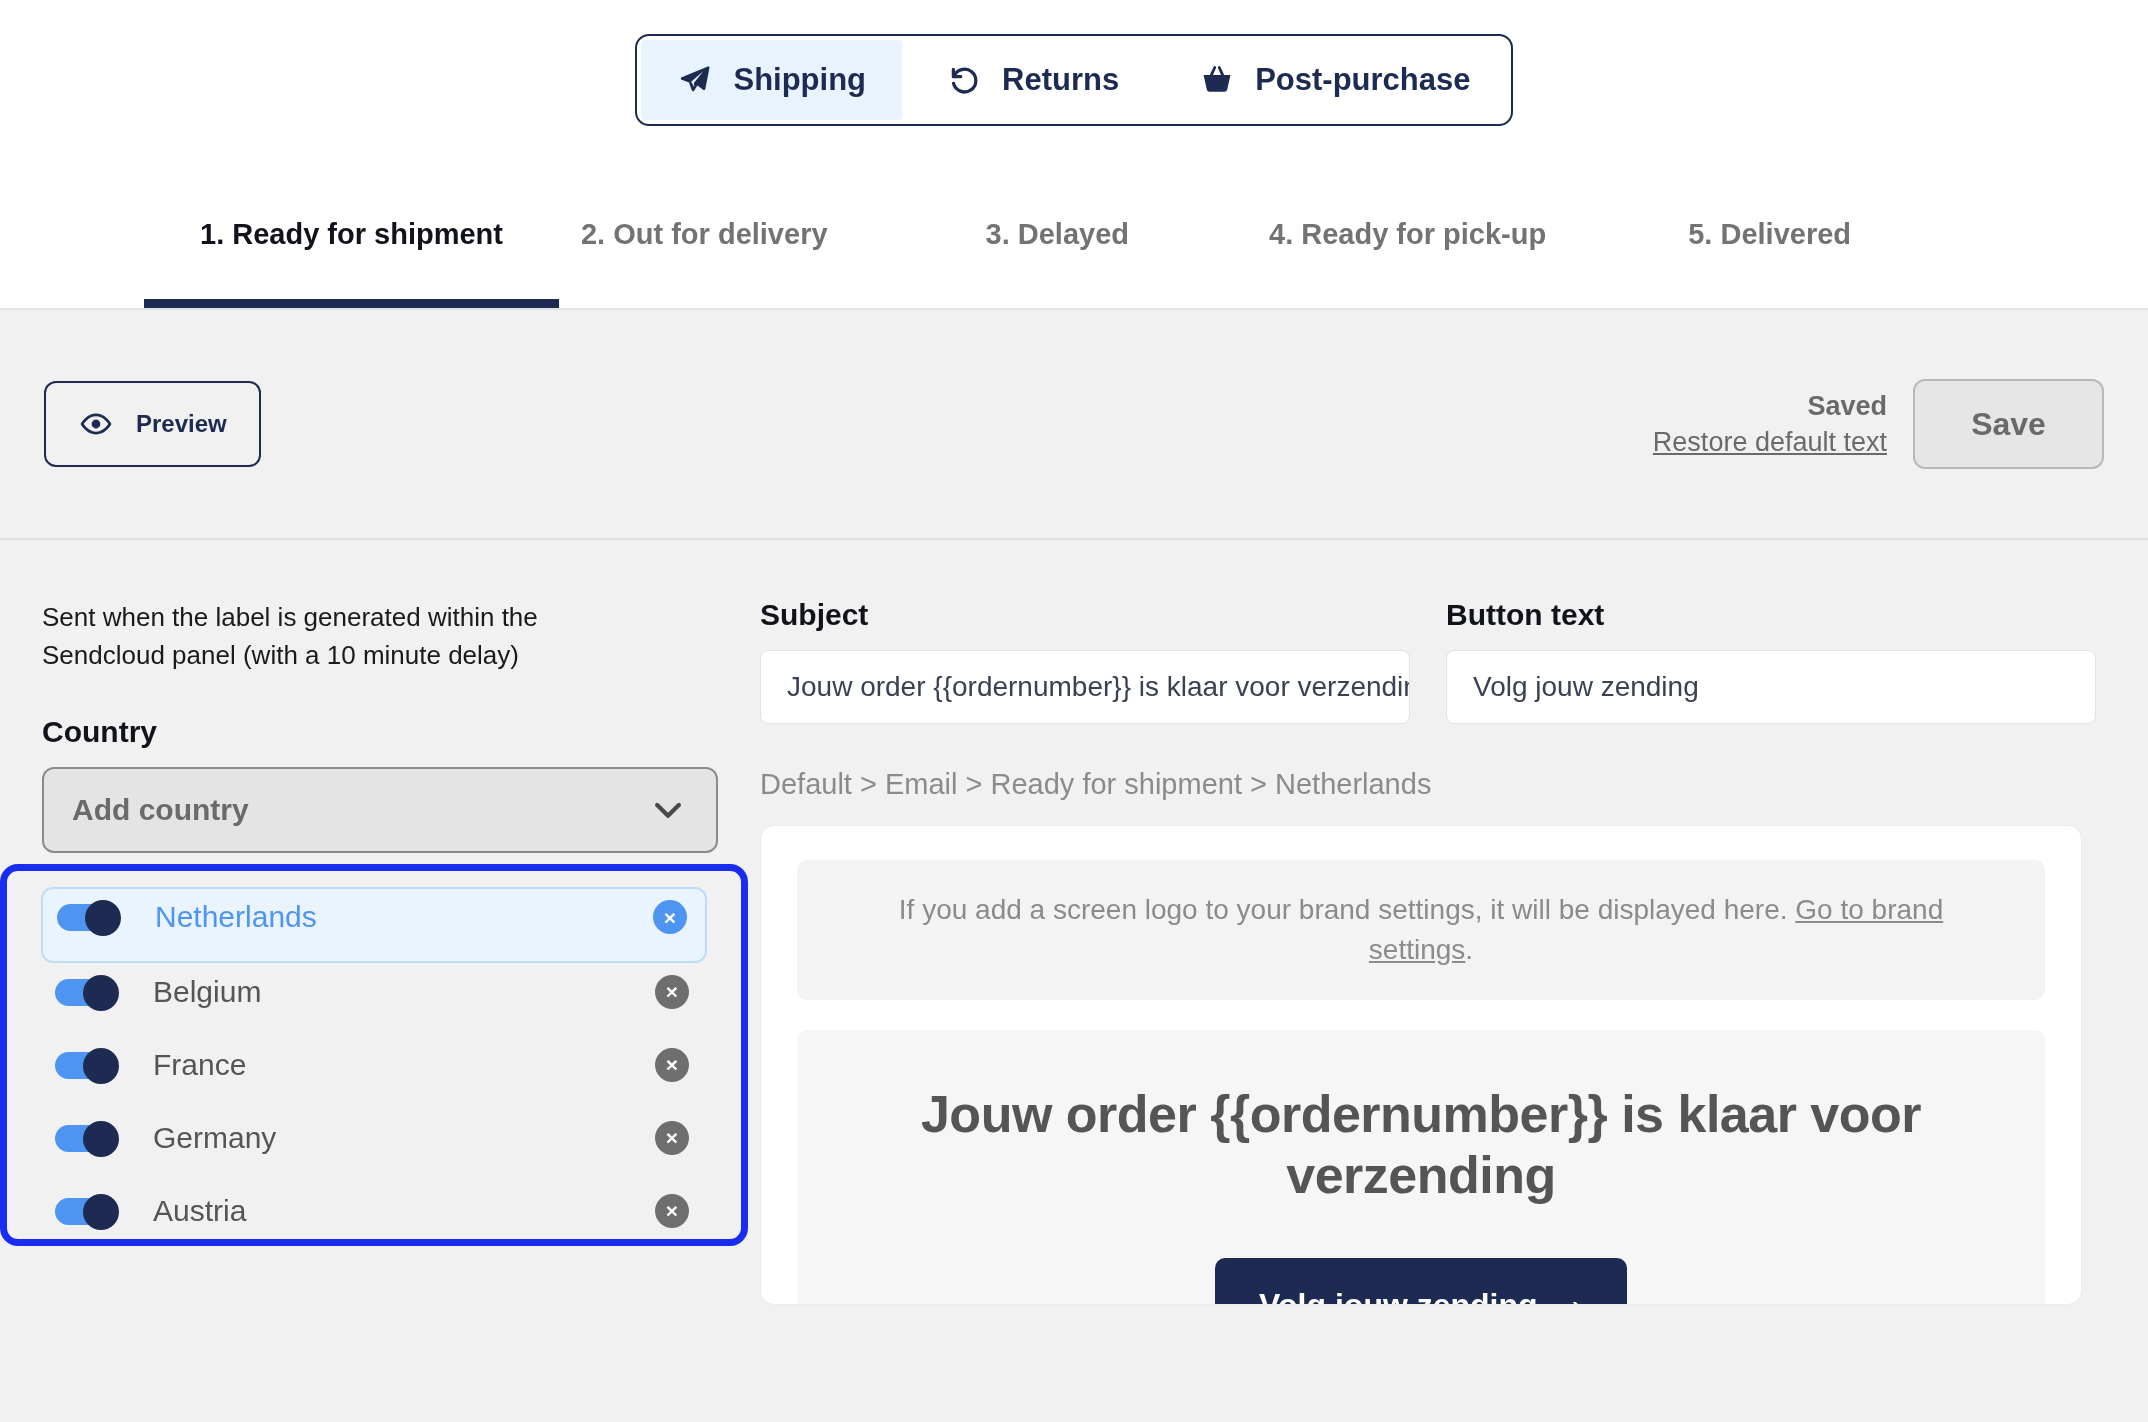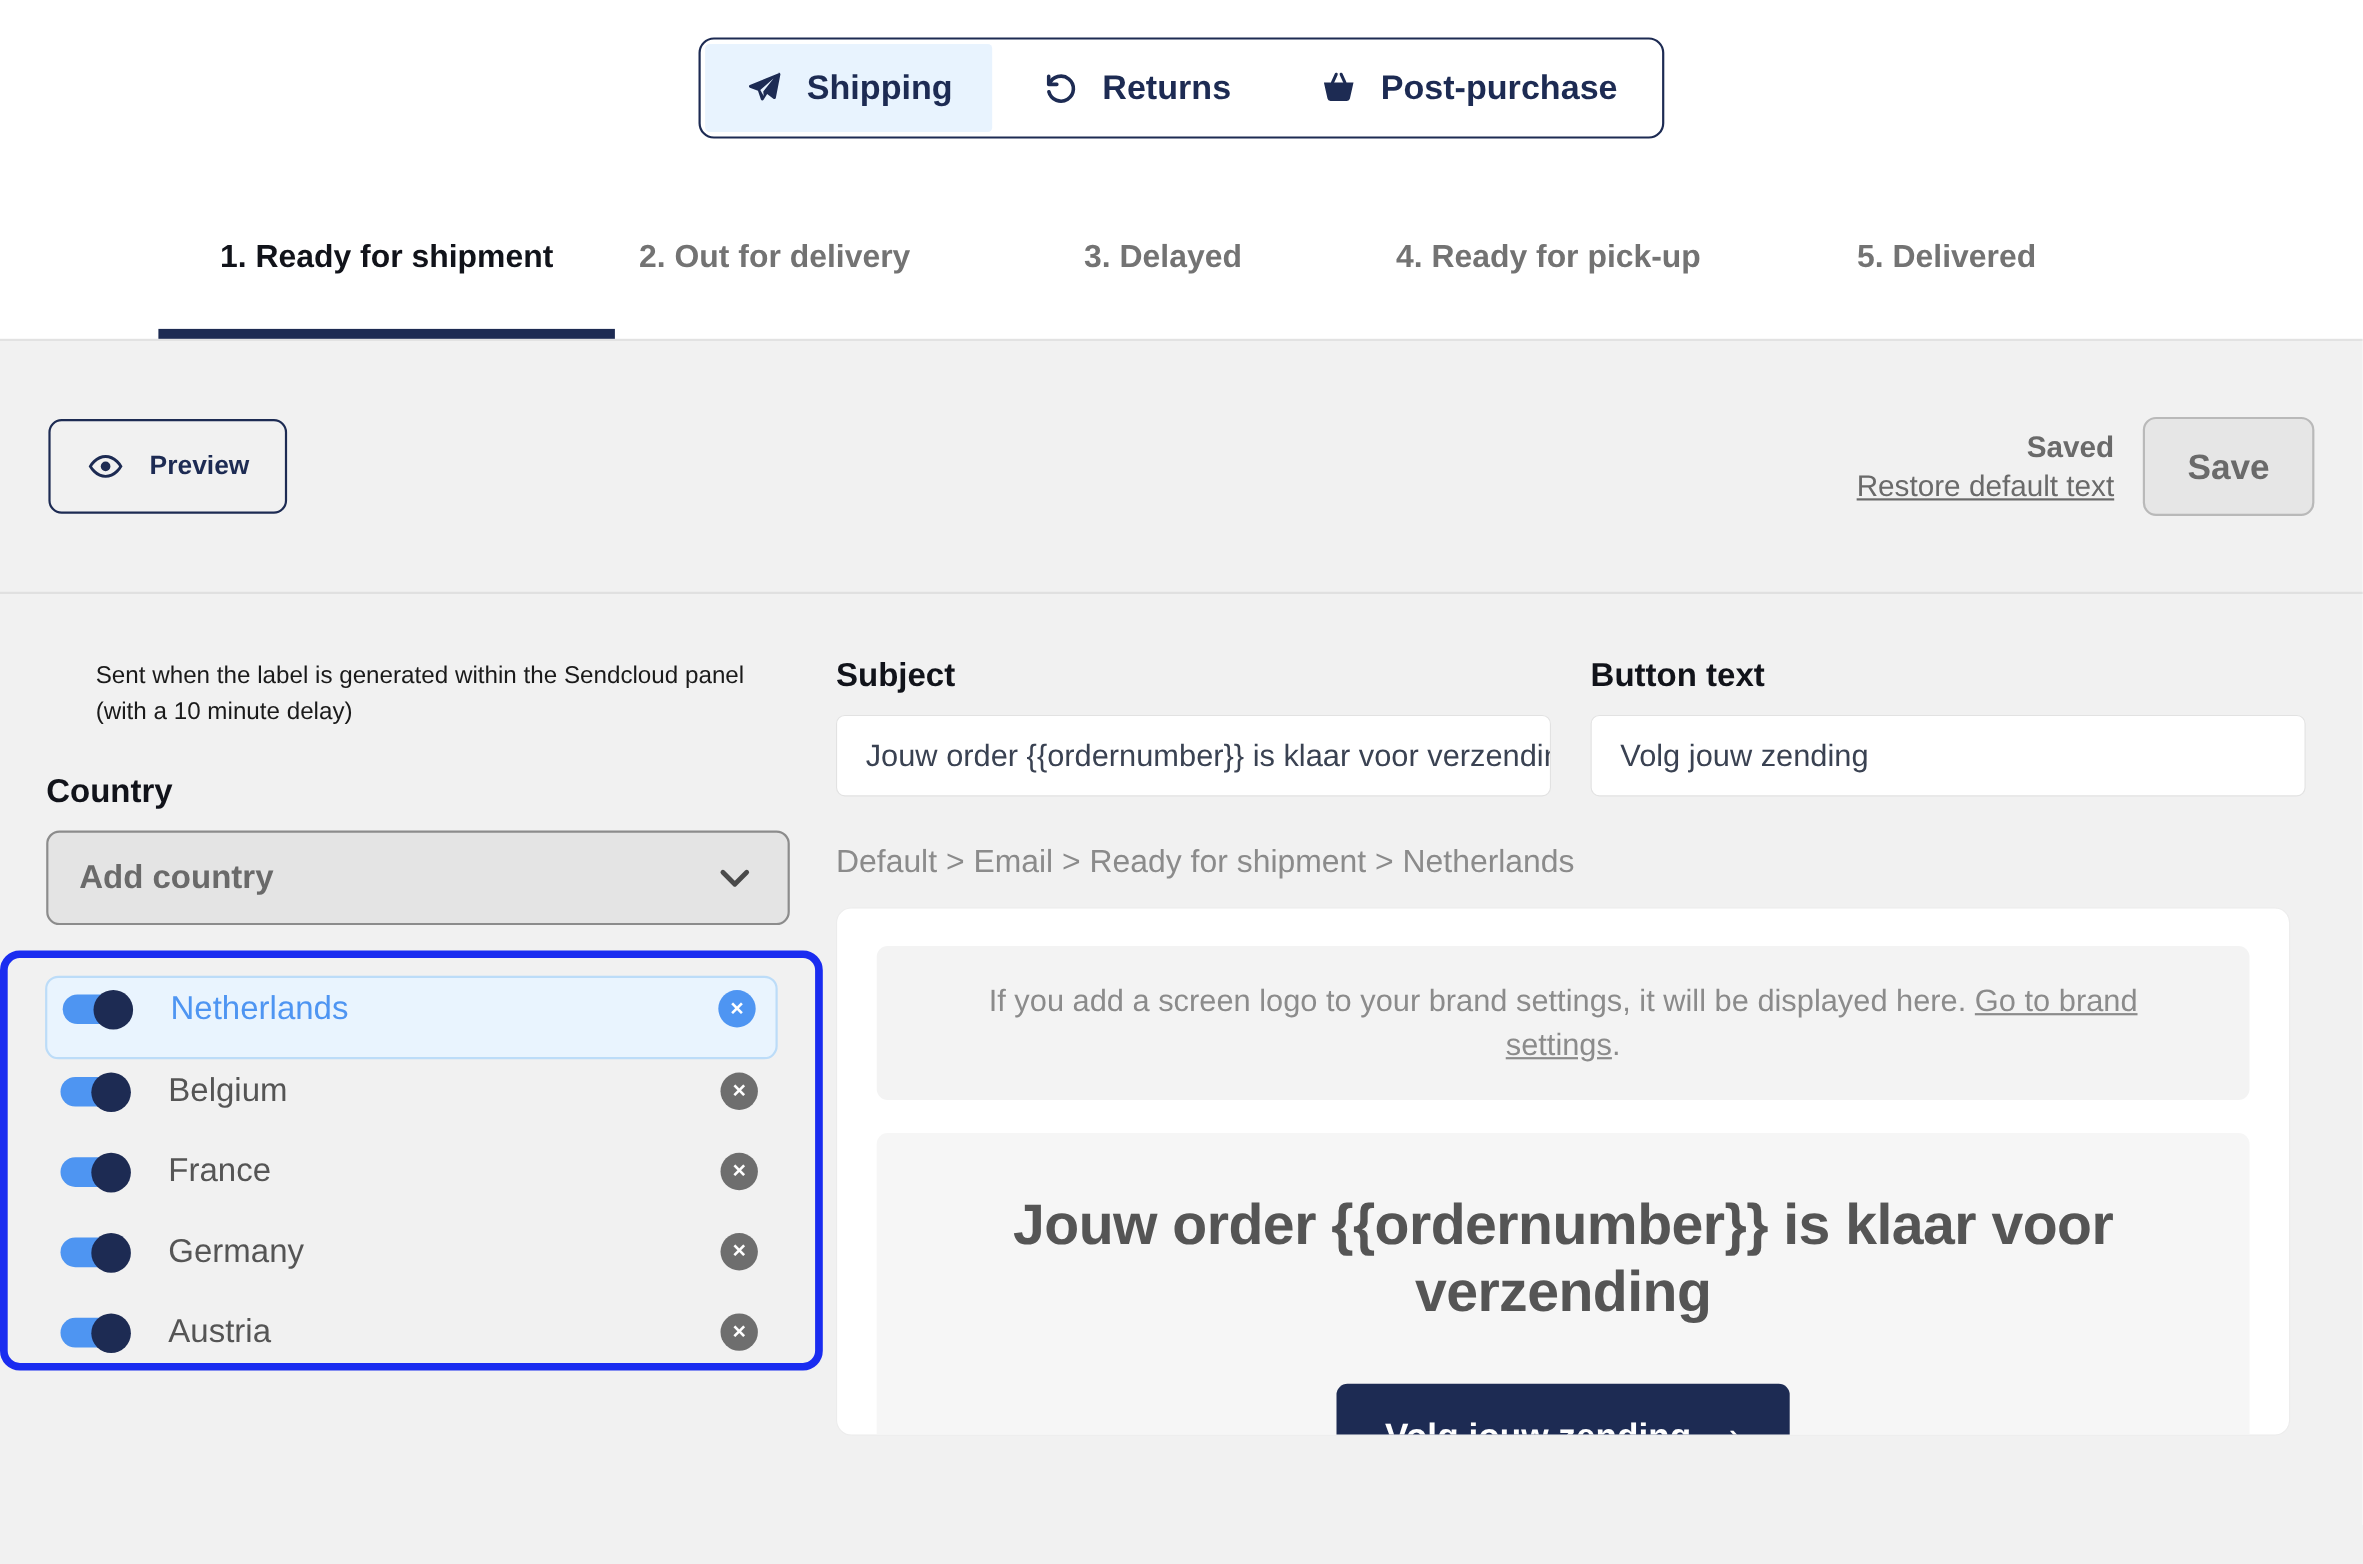--- a/index.html
+++ b/index.html
@@ -99,21 +99,21 @@
   .save-status { text-align: right; }
   .saved-label {
     font-size: 27px; font-weight: 700; color: #6a6a6a;
     line-height: 1.35; display: block;
   }
   .restore-link {
     font-size: 27px; color: #6a6a6a; text-decoration: underline;
     cursor: pointer; display: block; line-height: 1.35;
   }
   .save-btn {
-    width: 156px; height: 90px;
+    width: 191px; height: 90px;
     background: #e6e6e6;
     border: 2px solid #b9b9b9;
     border-radius: 12px;
     color: #6a6a6a;
     font-size: 32px; font-weight: 700;
     cursor: pointer;
     font-family: "Liberation Sans", sans-serif;
   }
 
   
@@ -125,25 +125,24 @@
     position: relative;
   }
 
   
   .left-col {
     width: 740px;
     padding: 58px 0 0 42px;
     position: relative;
   }
   .desc {
-    font-size: 22px;
+    font-size: 26px;
     color: #1a1a1a;
     line-height: 1.48;
     width: 610px;
-    margin-left: 45px;
   }
   .country-label {
     margin-top: 40px;
     font-size: 30px;
     font-weight: 700;
     color: #11131a;
   }
   .country-select {
     margin-top: 18px;
     width: 676px; height: 86px;

